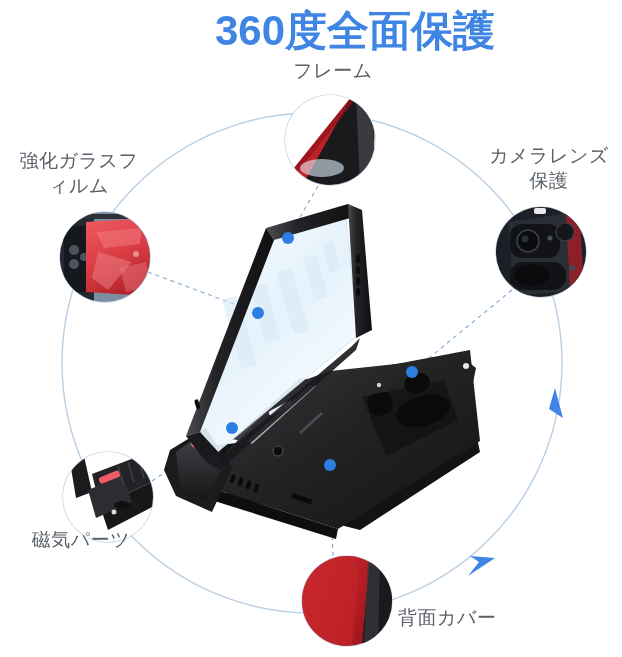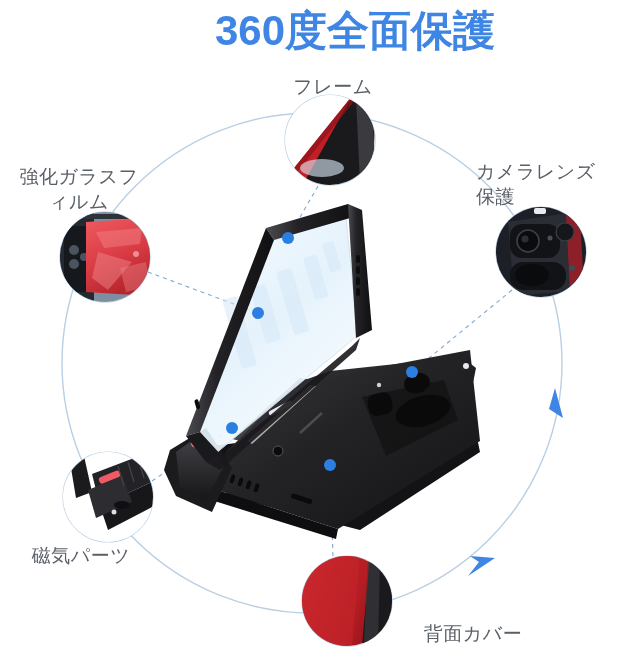--- a/index.html
+++ b/index.html
@@ -43,27 +43,26 @@
   }
 
   
   .label {
     position: absolute;
     color: #5a6068;
     font-size: 19px;
     line-height: 25px;
     letter-spacing: 0.5px;
     white-space: pre-line;
-    margin-top: 16px;
   }
   .label.lbl-frame       { left: 268px; top: 58px;  width: 130px; text-align: center; }
   .label.lbl-glass       { left: 4px;   top: 148px; width: 150px; text-align: center; }
-  .label.lbl-camera      { left: 476px; top: 143px; width: 146px; text-align: left; }
+  .label.lbl-camera      { left: 476px; top: 143px; width: 146px; text-align: center; }
   .label.lbl-magnet      { left: 6px;   top: 527px; width: 150px; text-align: center; }
-  .label.lbl-backcover   { left: 398px; top: 605px; width: 150px; text-align: center; }
+  .label.lbl-backcover   { left: 398px; top: 605px; width: 150px; text-align: left; }
 </style>
 </head>
 <body>
 
 <div id="canvas">
 
   <div class="title">360度全面保護</div>
 
   <svg id="scene-svg" viewBox="0 0 622 657">
     <defs>

